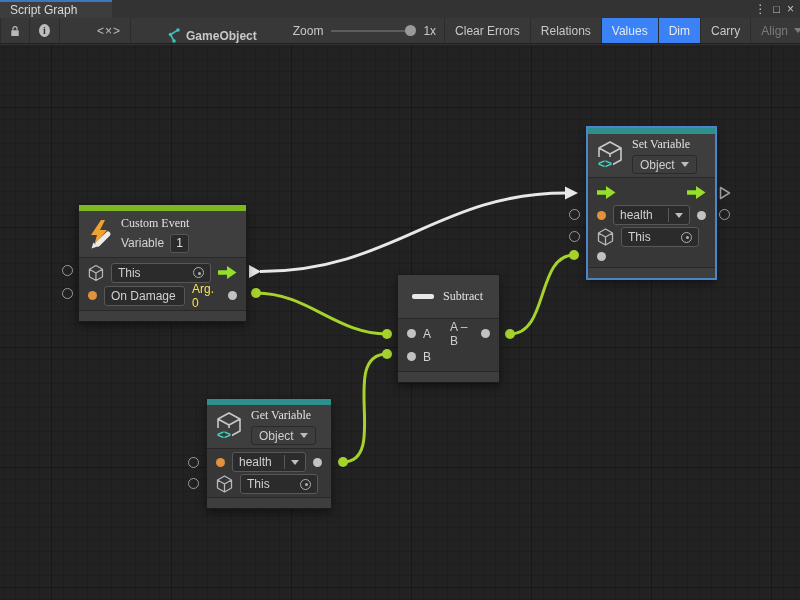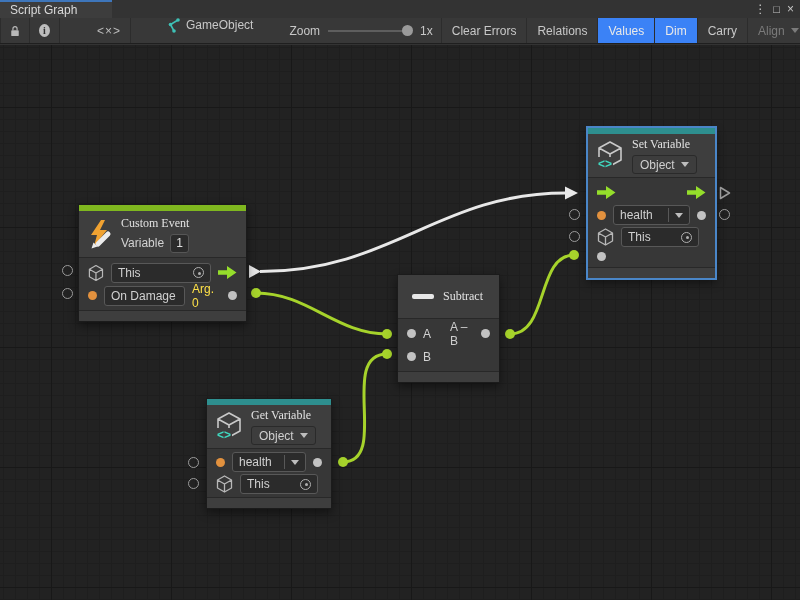--- a/index.html
+++ b/index.html
@@ -17,21 +17,21 @@
   .titlebar-right span { line-height:16px; }
   .win-max { font-size:11px; }
 
   
   .toolbar { height:26px; background:#383838; border-bottom:1px solid #1f1f1f; display:flex; align-items:stretch;
              color:#c8c8c8; font-size:12px; }
   .tb-btn { display:flex; align-items:center; justify-content:center; padding:0 9px; border-right:1px solid #2c2c2c; }
   .tb-btn.first { border-left:1px solid #2c2c2c; }
   .tb-icon-btn { width:30px; }
   .tb-code { width:58px; margin-left:28px; color:#bdbdbd; letter-spacing:1px; }
-  .tb-go { display:flex; align-items:flex-start; gap:6px; padding:0 10px; margin-left:24px; }
+  .tb-go { display:flex; align-items:flex-end; gap:6px; padding:0 10px; margin-left:24px;font-weight:bold; }
   .tb-zoom { display:flex; align-items:center; gap:8px; padding:0 8px; margin-left:18px; }
   .zoom-track { position:relative; width:84px; height:2px; background:#5e5e5e; }
   .zoom-handle { position:absolute; top:-5px; left:74px; width:11px; height:11px; border-radius:50%; background:#9a9a9a; }
   .tb-toggle { display:flex; align-items:center; padding:0 10px; border-left:1px solid #2c2c2c; white-space:nowrap; }
   .tb-toggle:last-child { border-right:1px solid #2c2c2c; }
   .tb-toggle.active { background:#3b82f6; color:#e9e9e9; }
   .tb-toggle.disabled { color:#7b7b7b; }
   .tb-spacer { margin-left:auto; }
   .caret { width:0; height:0; border-left:4px solid transparent; border-right:4px solid transparent;
            border-top:5px solid #bdbdbd; display:inline-block; margin-left:6px; }

